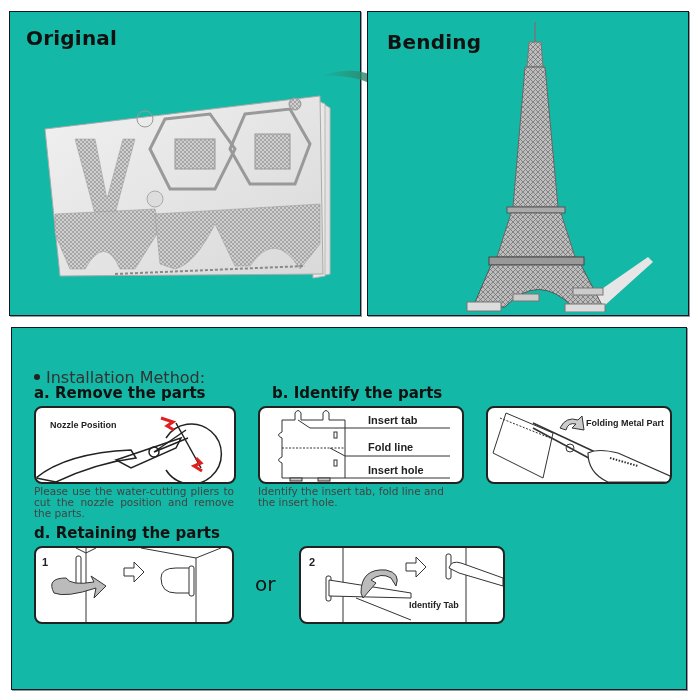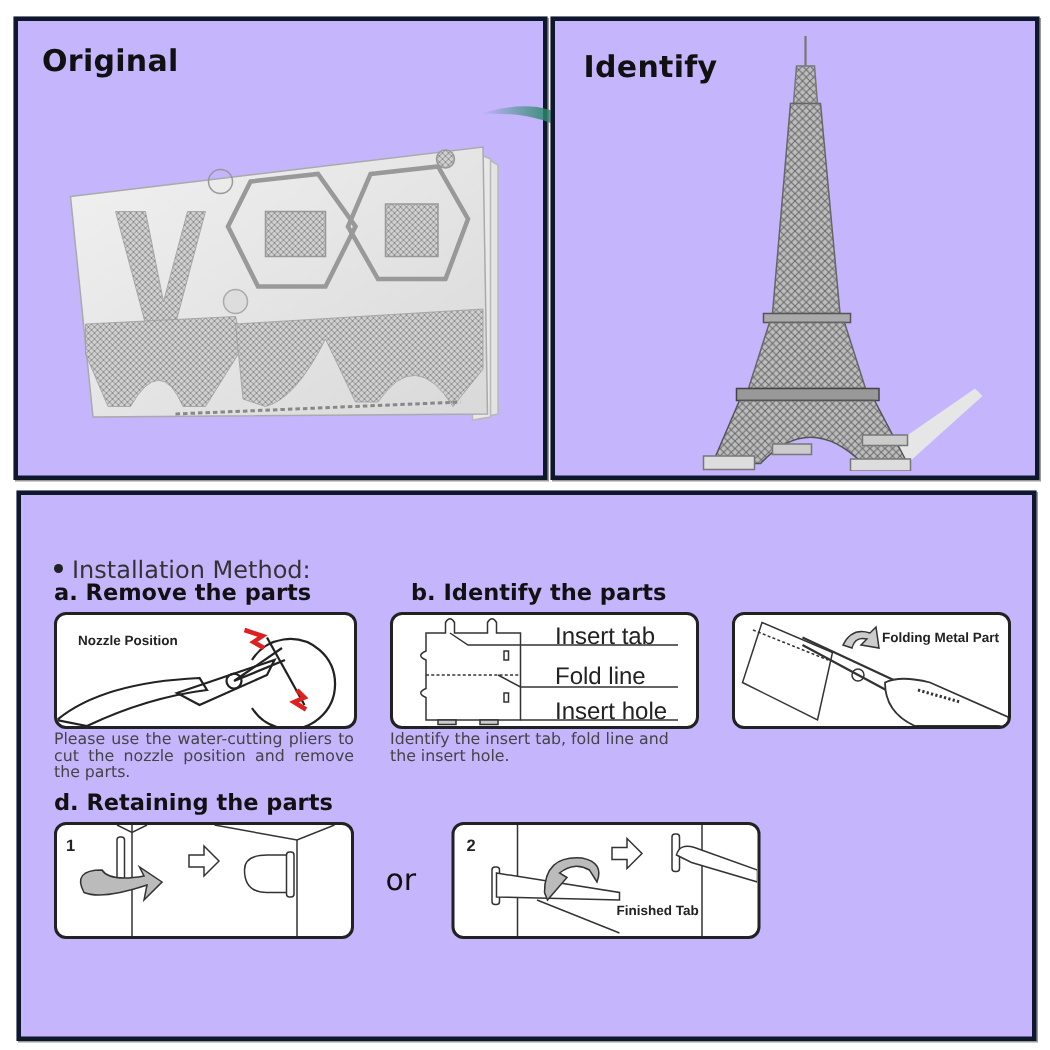--- a/index.html
+++ b/index.html
@@ -1,33 +1,33 @@
 <!DOCTYPE html>
 <html><head>
 <meta charset="utf-8">
 <style>
   html,body{margin:0;padding:0;background:#fff;}
   body{width:700px;height:700px;position:relative;overflow:hidden;font-family:"DejaVu Sans","Liberation Sans",sans-serif;color:#222;}
-  .box{position:absolute;border:3px solid #0f172a;box-shadow:1px 1px 0 #999;background:#c4b5fd;}
+  .box{position:absolute;border:1px solid #0f172a;box-shadow:1px 1px 0 #999;background:#14b8a6;}
   #orig-box{left:9px;top:11px;width:350px;height:303px;}
   #fin-box{left:367px;top:11px;width:320px;height:303px;}
   #inst-box{left:11px;top:327px;width:674px;height:361px;}
   .big-title{position:absolute;font-weight:bold;font-size:20px;letter-spacing:0.2px;color:#111;}
   #orig-title{left:16px;top:14px;}
   #fin-title{left:19px;top:18px;}
   .sheet{position:absolute;}
   .tower{position:absolute;}
   #arrow{position:absolute;left:318px;top:62px;width:90px;height:40px;}
   .inst-head{position:absolute;left:22px;top:40px;font-size:16px;color:#333;text-align:center;}
   .inst-head .dot{display:inline-block;width:6px;height:6px;border-radius:50%;background:#222;margin-right:6px;vertical-align:middle;position:relative;top:-2px;}
   .step-title{position:absolute;font-weight:bold;font-size:15px;color:#111;}
   .panel{position:absolute;border:2px solid #222;border-radius:8px;background:#fff;overflow:hidden;}
   .desc{position:absolute;font-size:10.5px;line-height:11px;color:#444;}
   .lbl{position:absolute;font-family:"Liberation Sans",sans-serif;font-weight:bold;font-size:9px;color:#222;}
-  .lbl-b{position:absolute;font-family:"Liberation Sans",sans-serif;font-weight:normal;font-size:16px;color:#222;}
+  .lbl-b{position:absolute;font-family:"Liberation Sans",sans-serif;font-weight:bold;font-size:11px;color:#222;}
   .or{position:absolute;left:243px;top:244px;font-weight:normal;font-size:20px;color:#111;}
   .num{position:absolute;font-family:"Liberation Sans",sans-serif;font-weight:bold;font-size:11px;color:#222;}
 </style>
 </head>
 <body>
 
 <div class="box" id="orig-box">
   <div class="big-title" id="orig-title">Original</div>
   <svg class="sheet" style="left:25px;top:82px;" width="300" height="190" viewBox="0 0 300 190">
     <defs>
@@ -67,21 +67,21 @@
     <linearGradient id="ag" x1="0" y1="0" x2="1" y2="0">
       <stop offset="0" stop-color="#2e8a6e" stop-opacity="0"></stop>
       <stop offset="0.5" stop-color="#2e8a6e" stop-opacity="0.8"></stop>
       <stop offset="1" stop-color="#2e7d64"></stop>
     </linearGradient>
   </defs>
   <path d="M2 14 Q40 2 62 18 L58 8 L82 34 L50 30 L60 26 Q40 12 2 14 Z" fill="url(#ag)"></path>
 </svg>
 
 <div class="box" id="fin-box">
-  <div class="big-title" id="fin-title">Identify</div>
+  <div class="big-title" id="fin-title">Bending</div>
   <svg class="tower" style="left:85px;top:10px;" width="200" height="290" viewBox="0 0 200 290">
     <defs>
       <pattern id="tl" width="5" height="5" patternUnits="userSpaceOnUse">
         <rect width="5" height="5" fill="#bdbdbd"></rect>
         <path d="M0 0L5 5M5 0L0 5" stroke="#6a6a6a" stroke-width="0.7"></path>
       </pattern>
     </defs>
 
     <polygon points="130,280 195,235 200,240 150,285" fill="#e6e6e6"></polygon>
 
@@ -179,15 +179,15 @@
       <line x1="165" y1="0" x2="165" y2="74" stroke="#333"></line>
       <rect x="25" y="28" width="5" height="25" rx="2" fill="#fff" stroke="#333"></rect>
       <path d="M28 32 L110 45 L110 50 L28 48 Z" fill="#fff" stroke="#333"></path>
       <path d="M60 45 Q60 20 85 22 Q100 25 95 38 L90 30 Q80 24 70 32 L75 35 L62 50 Z" fill="#bbb" stroke="#333"></path>
       <line x1="55" y1="50" x2="110" y2="72" stroke="#333"></line>
       <path d="M105 15 L115 15 L115 9 L125 19 L115 29 L115 23 L105 23 Z" fill="#fff" stroke="#333"></path>
       <rect x="145" y="6" width="5" height="25" rx="2" fill="#fff" stroke="#333"></rect>
       <path d="M148 20 Q150 12 160 15 L202 30 L202 38 L158 25 Z" fill="#fff" stroke="#333"></path>
     </svg>
     <div class="num" style="left:8px;top:8px;">2</div>
-    <div class="lbl" style="left:108px;top:52px;">Finished Tab</div>
+    <div class="lbl" style="left:108px;top:52px;">Identify Tab</div>
   </div>
 </div>
 
 </body></html>

